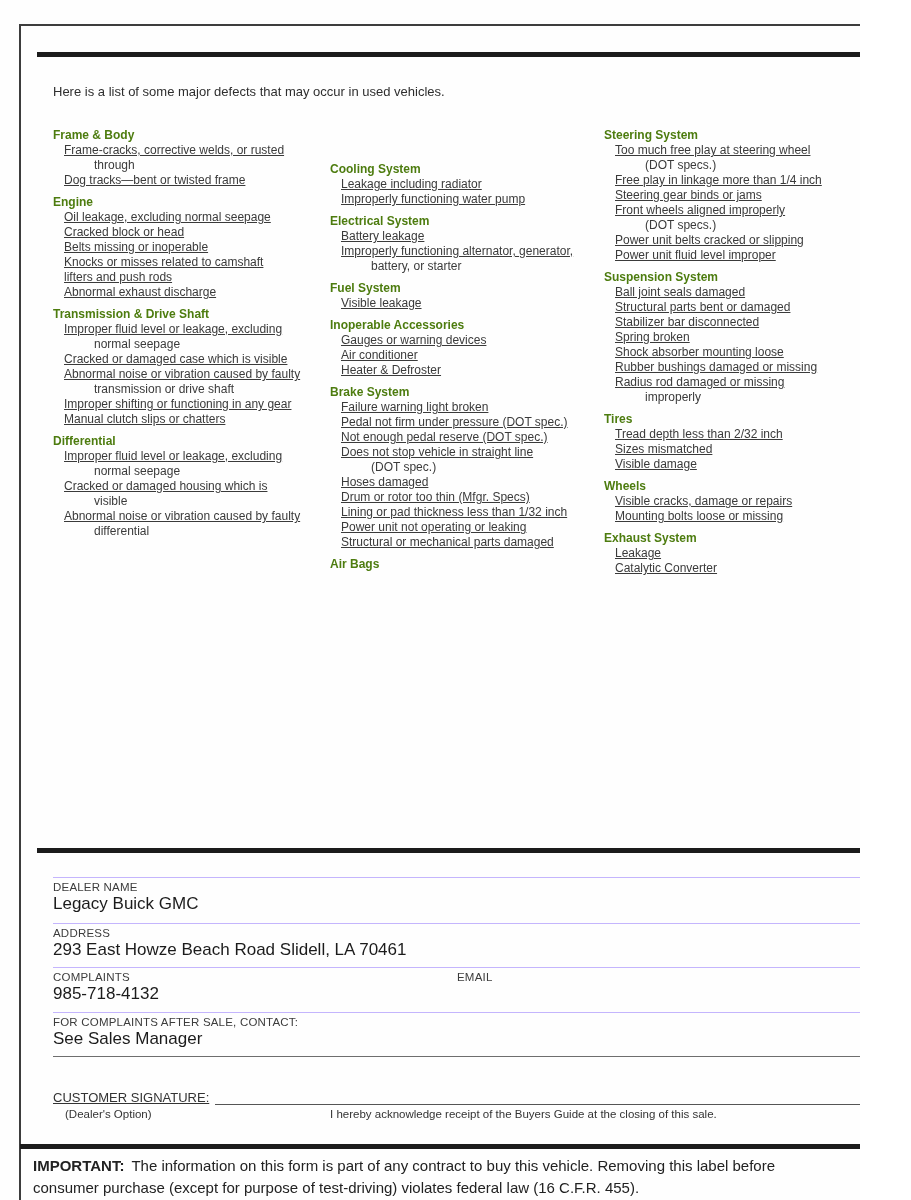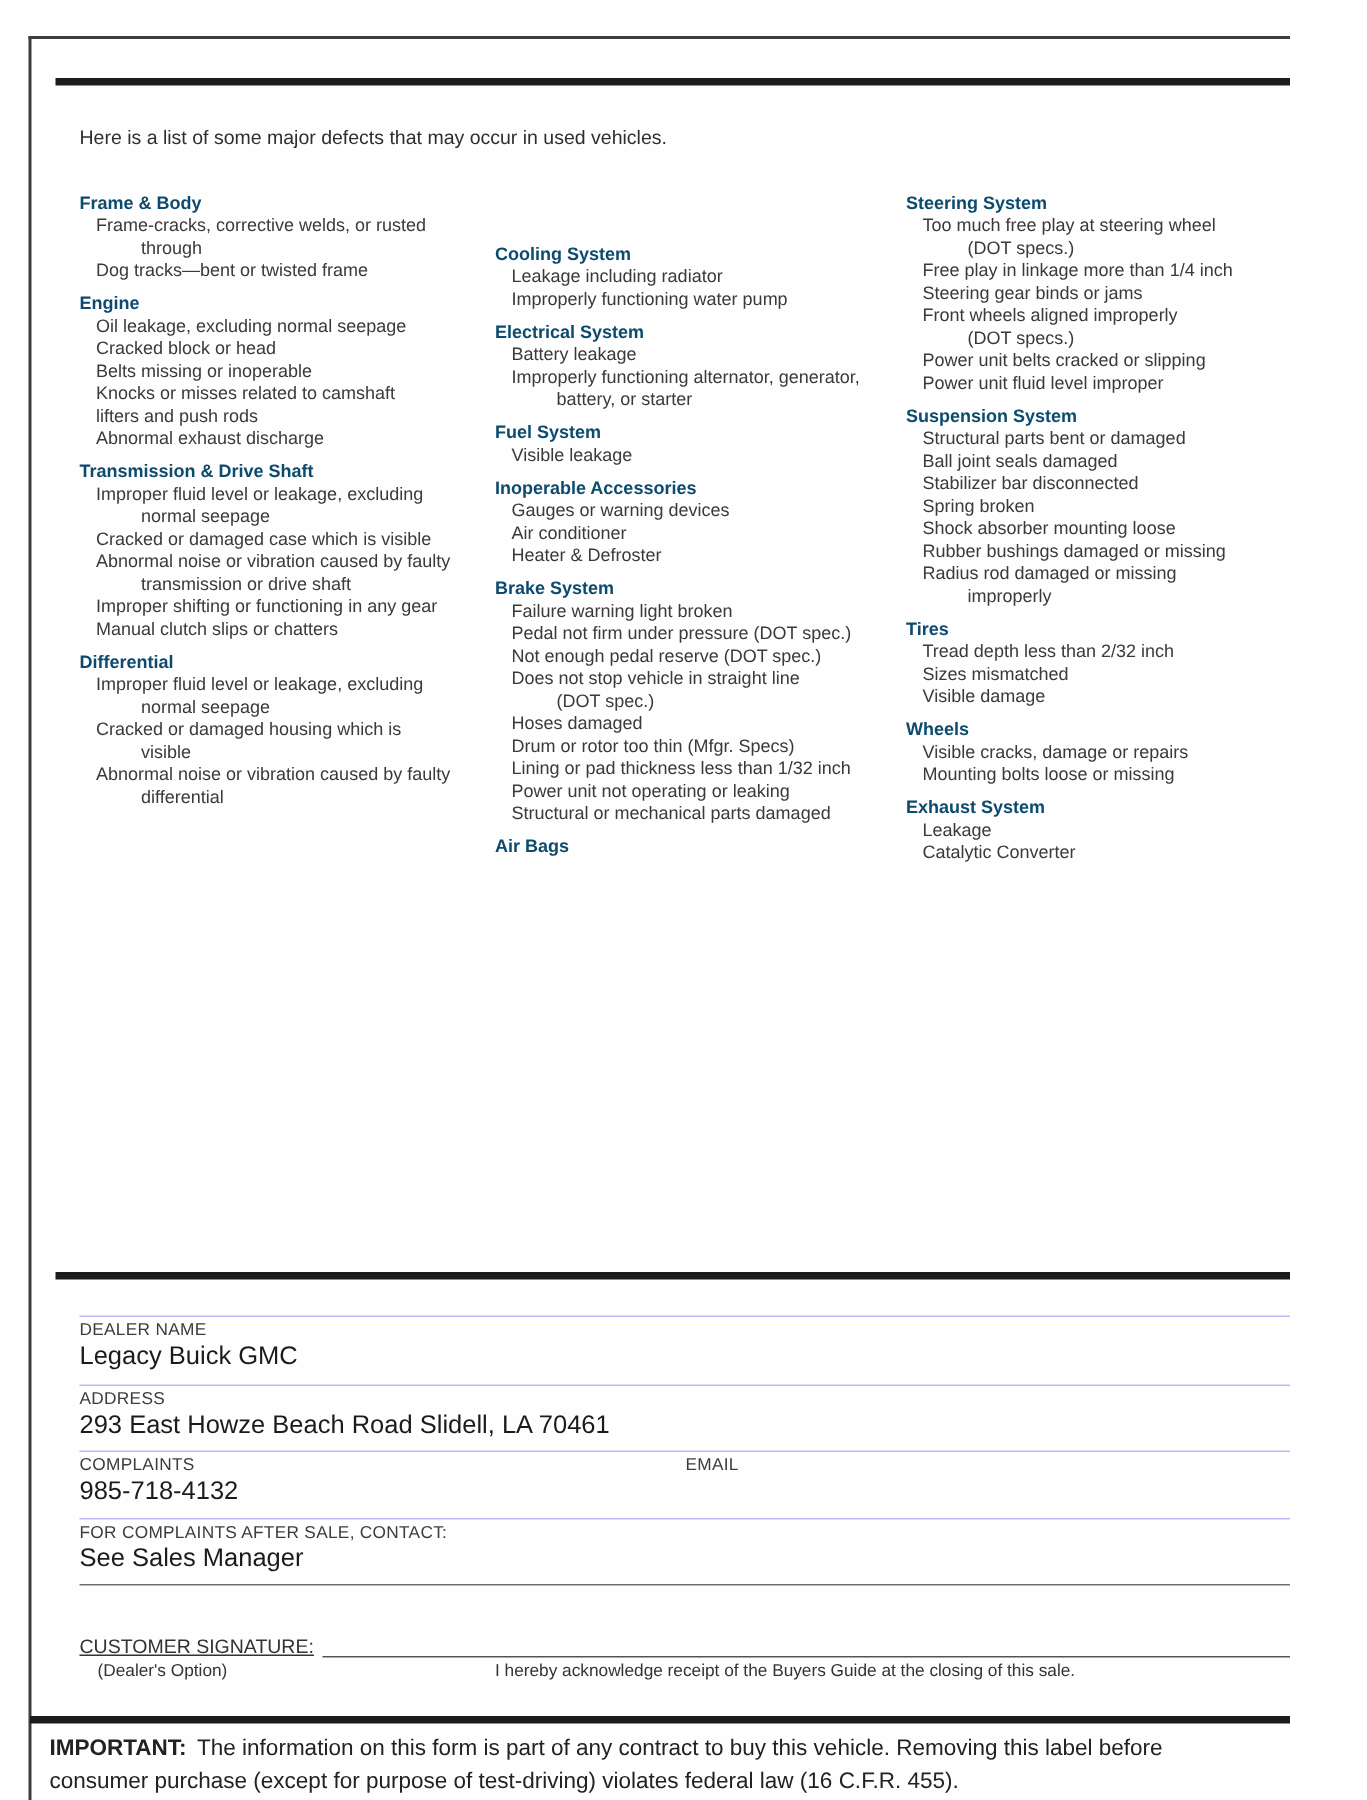--- a/index.html
+++ b/index.html
@@ -15,23 +15,23 @@
   .rule-top { left:37px; top:52px; width:842px; }
   .rule-mid { left:37px; top:848px; width:843px; }
   .rule-bottom { left:20px; top:1144px; width:868px; }
 
   .intro { position:absolute; left:53px; top:84px; font-size:13px; color:#2e2e2e; }
 
   .columns { position:absolute; left:53px; top:128px; display:flex; }
   .col1 { width:277px; } .col2 { width:274px;margin-top:34px; } .col3 { width:300px; }
   .section { margin-top:7px; }
   .section:first-child { margin-top:0; }
-  .sec-title { font-weight:bold; font-size:12px; line-height:15px; color:#0c4a6e; white-space:nowrap; }
+  .sec-title { font-weight:bold; font-size:12px; line-height:15px; color:#4d7c0f; white-space:nowrap; }
   .dline { font-size:12px; line-height:15px; white-space:nowrap; color:#3a3a3a; }
-  .ind1 { padding-left:11px; } .ind2 { padding-left:41px; }
+  .ind1 { padding-left:11px;text-decoration:underline; } .ind2 { padding-left:41px; }
 
   .form { position:absolute; left:53px; top:877px; width:810px; }
   .frow { position:relative; border-top:1px solid #c4b5fd; box-sizing:border-box; }
   .frow.r1 { height:46px; } .frow.r2 { height:44px; }
   .frow.r3 { height:45px; } .frow.r4 { height:45px; border-bottom:1px solid #6e6e6e; }
   .flabel { font-size:11.5px; color:#3c3c3c; padding-top:3px; letter-spacing:0.2px; white-space:nowrap; }
   .flabel.email { position:absolute; left:404px; top:0; }
   .fvalue { font-size:17px; color:#1b1b1b; margin-top:1px; white-space:nowrap; }
 
   .sig { position:absolute; left:53px; top:1090px; width:822px; }
@@ -137,22 +137,22 @@
           <div class="dline ind2">(DOT specs.)</div>
           <div class="dline ind1">Free play in linkage more than 1/4 inch</div>
           <div class="dline ind1">Steering gear binds or jams</div>
           <div class="dline ind1">Front wheels aligned improperly</div>
           <div class="dline ind2">(DOT specs.)</div>
           <div class="dline ind1">Power unit belts cracked or slipping</div>
           <div class="dline ind1">Power unit fluid level improper</div>
         </div>
         <div class="section">
           <div class="sec-title">Suspension System</div>
+          <div class="dline ind1">Ball joint seals damaged</div>
           <div class="dline ind1">Structural parts bent or damaged</div>
-          <div class="dline ind1">Ball joint seals damaged</div>
           <div class="dline ind1">Stabilizer bar disconnected</div>
           <div class="dline ind1">Spring broken</div>
           <div class="dline ind1">Shock absorber mounting loose</div>
           <div class="dline ind1">Rubber bushings damaged or missing</div>
           <div class="dline ind1">Radius rod damaged or missing</div>
           <div class="dline ind2">improperly</div>
         </div>
         <div class="section">
           <div class="sec-title">Tires</div>
           <div class="dline ind1">Tread depth less than 2/32 inch</div>

